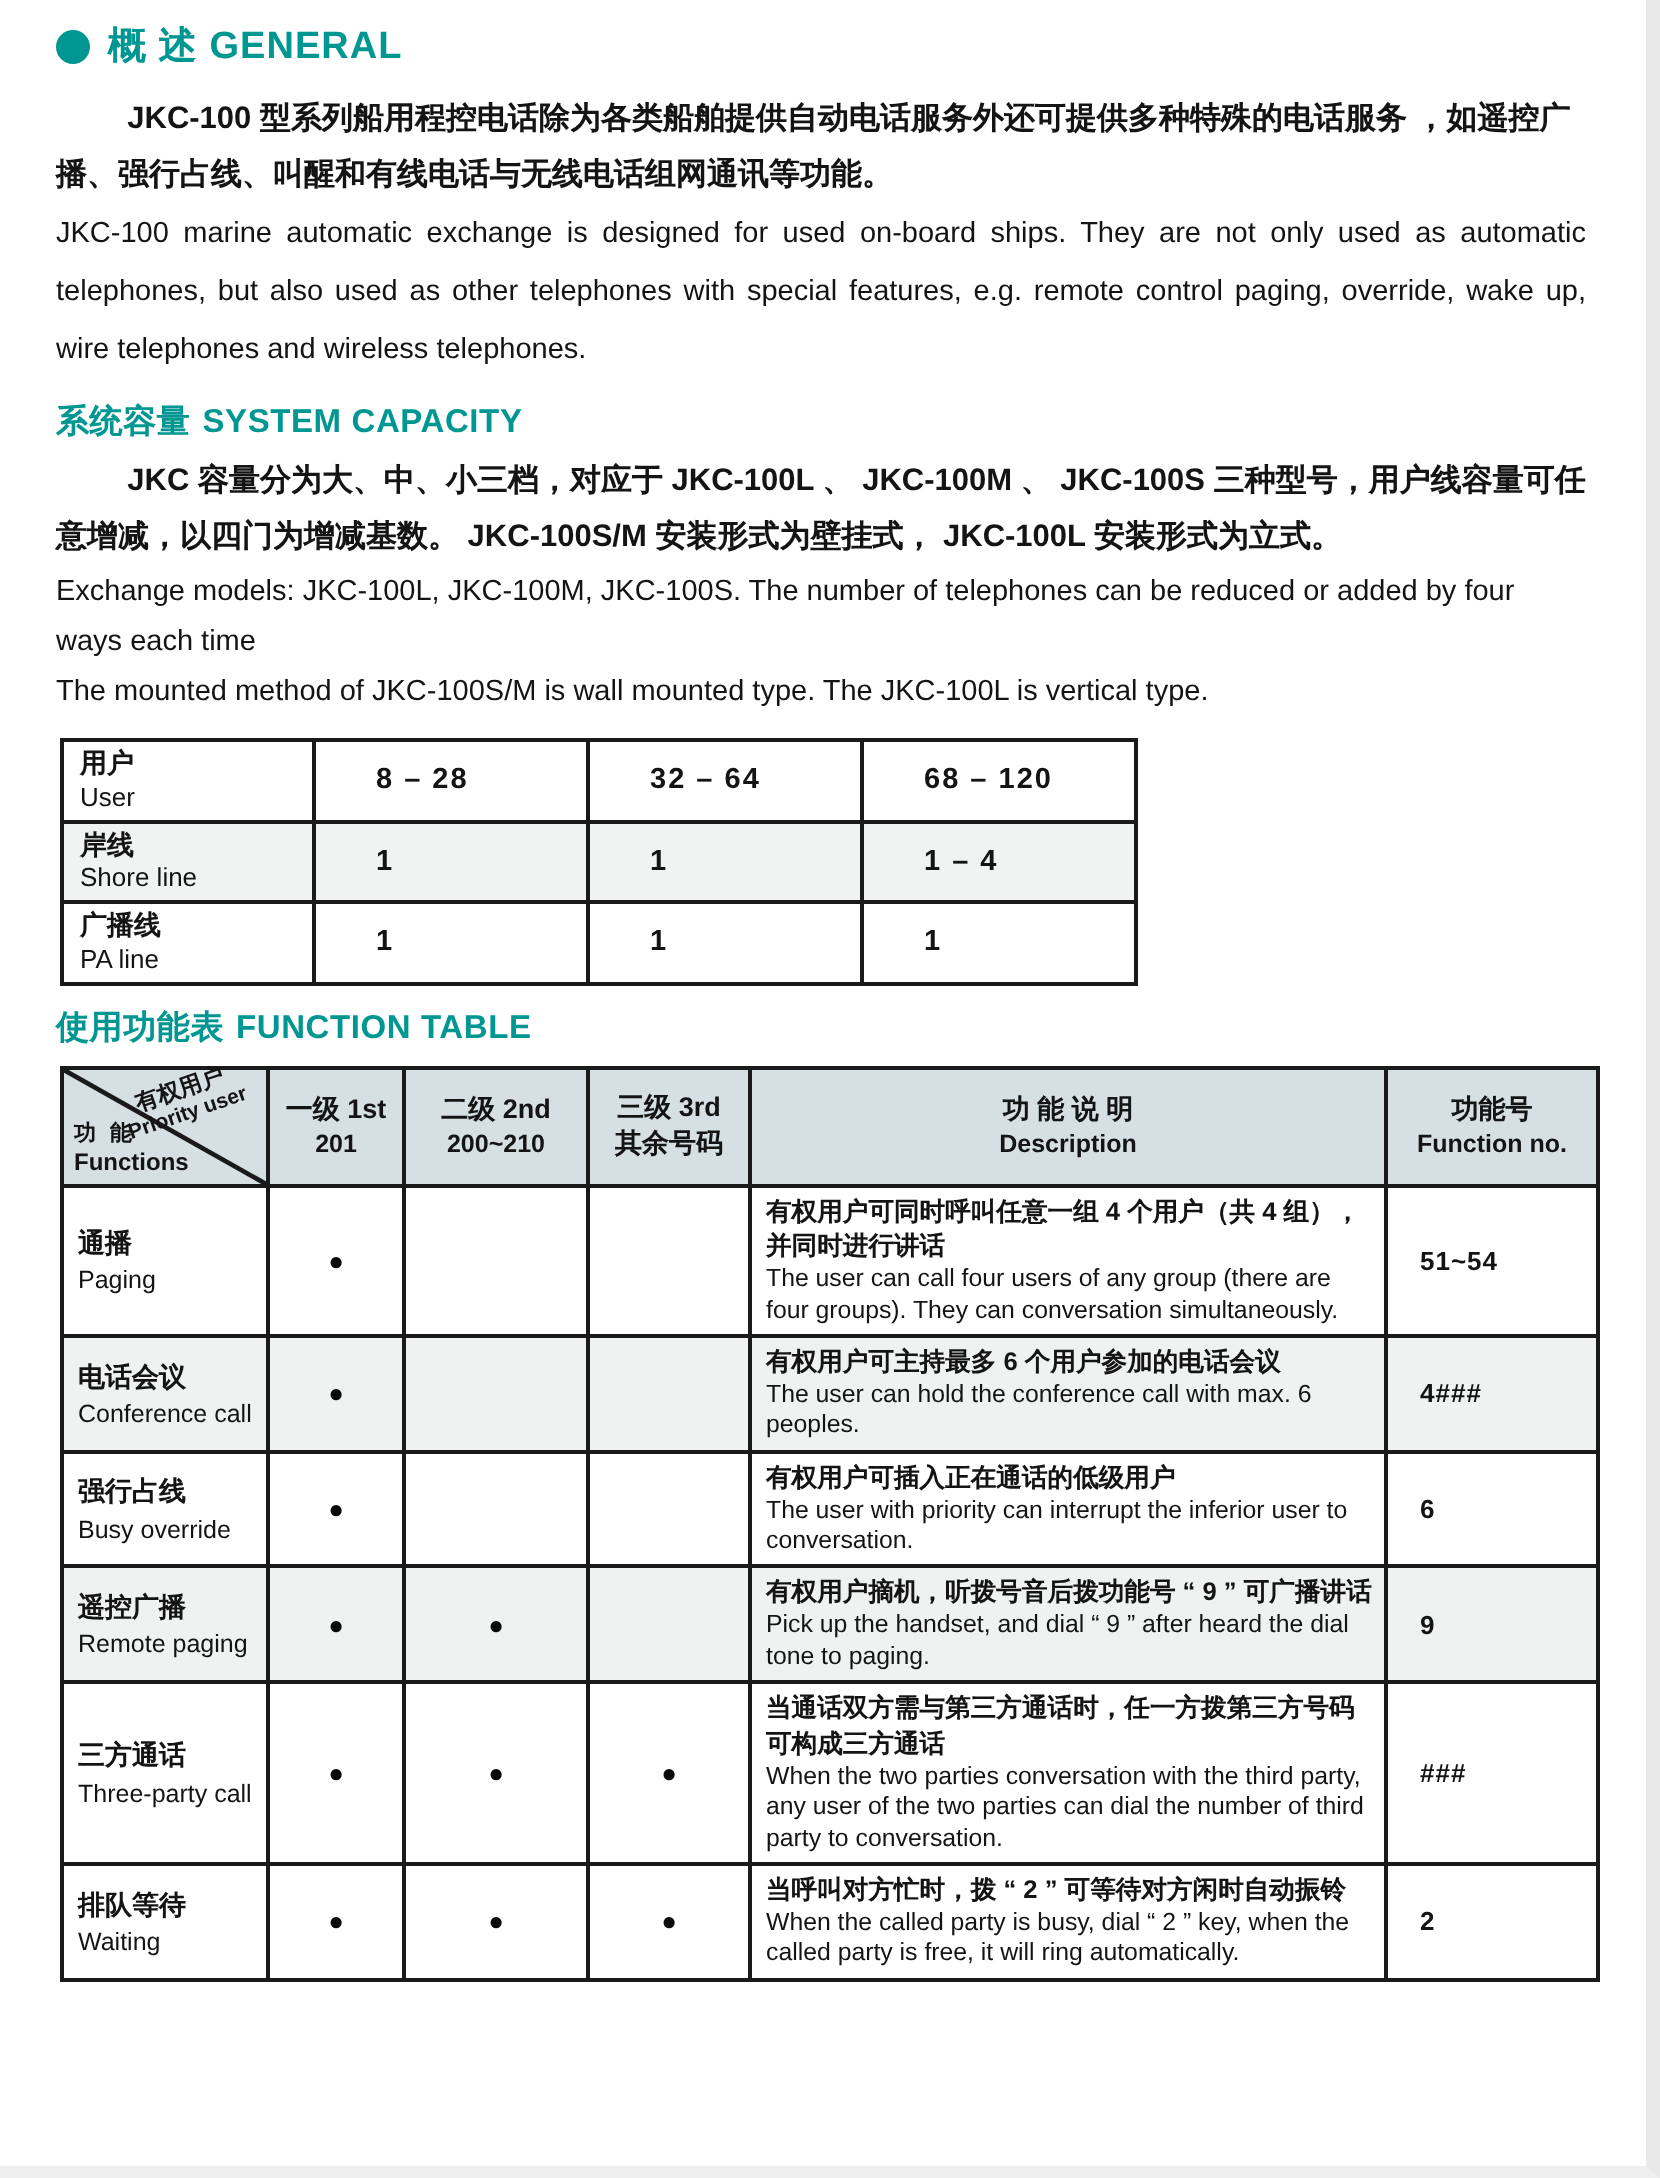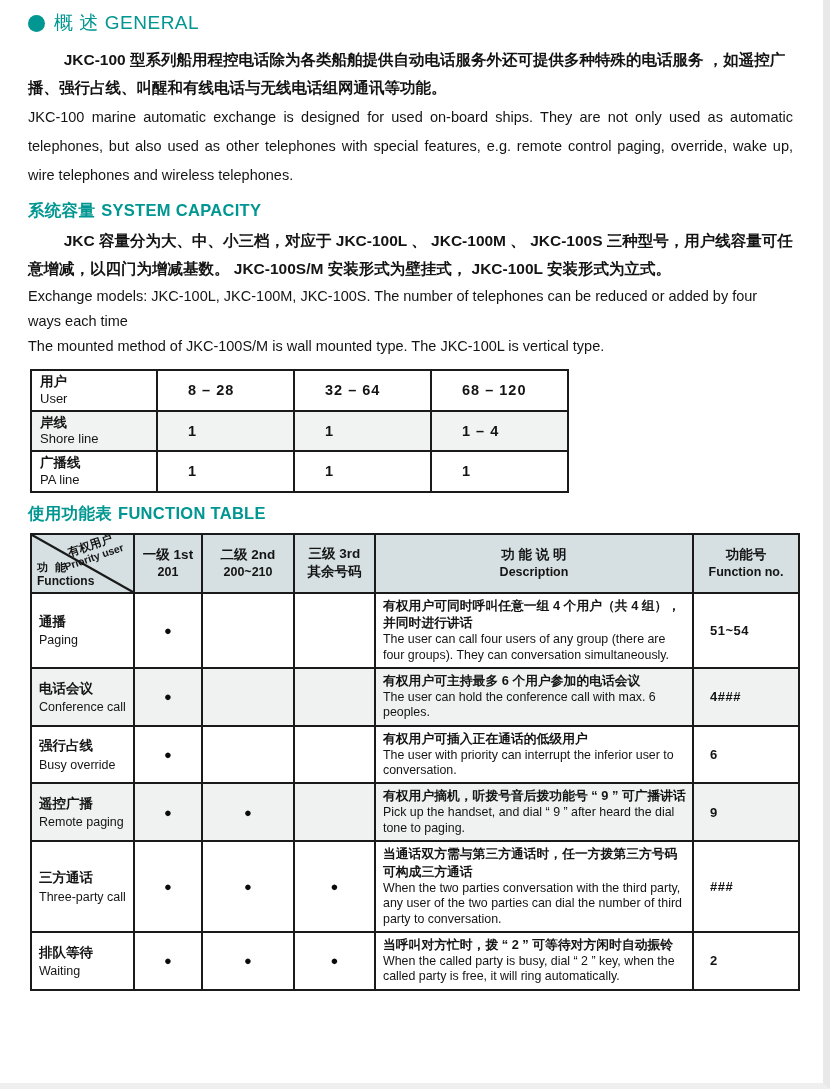--- a/index.html
+++ b/index.html
@@ -28,21 +28,21 @@
   }
   .bullet {
     width: 17px; height: 17px;
     border-radius: 50%;
     background: #009691;
     flex: 0 0 auto;
   }
   .h1 .h-text {
     color: #009691;
     font-size: 19px;
-    font-weight: normal;
+    font-weight: bold;
     letter-spacing: .5px;
   }
   .h2 {
     color: #009691;
     font-size: 16.5px;
     font-weight: bold;
     margin: 10px 0 5px 0;
     letter-spacing: .3px;
   }
   .h-cn { margin-right: 6px; }

